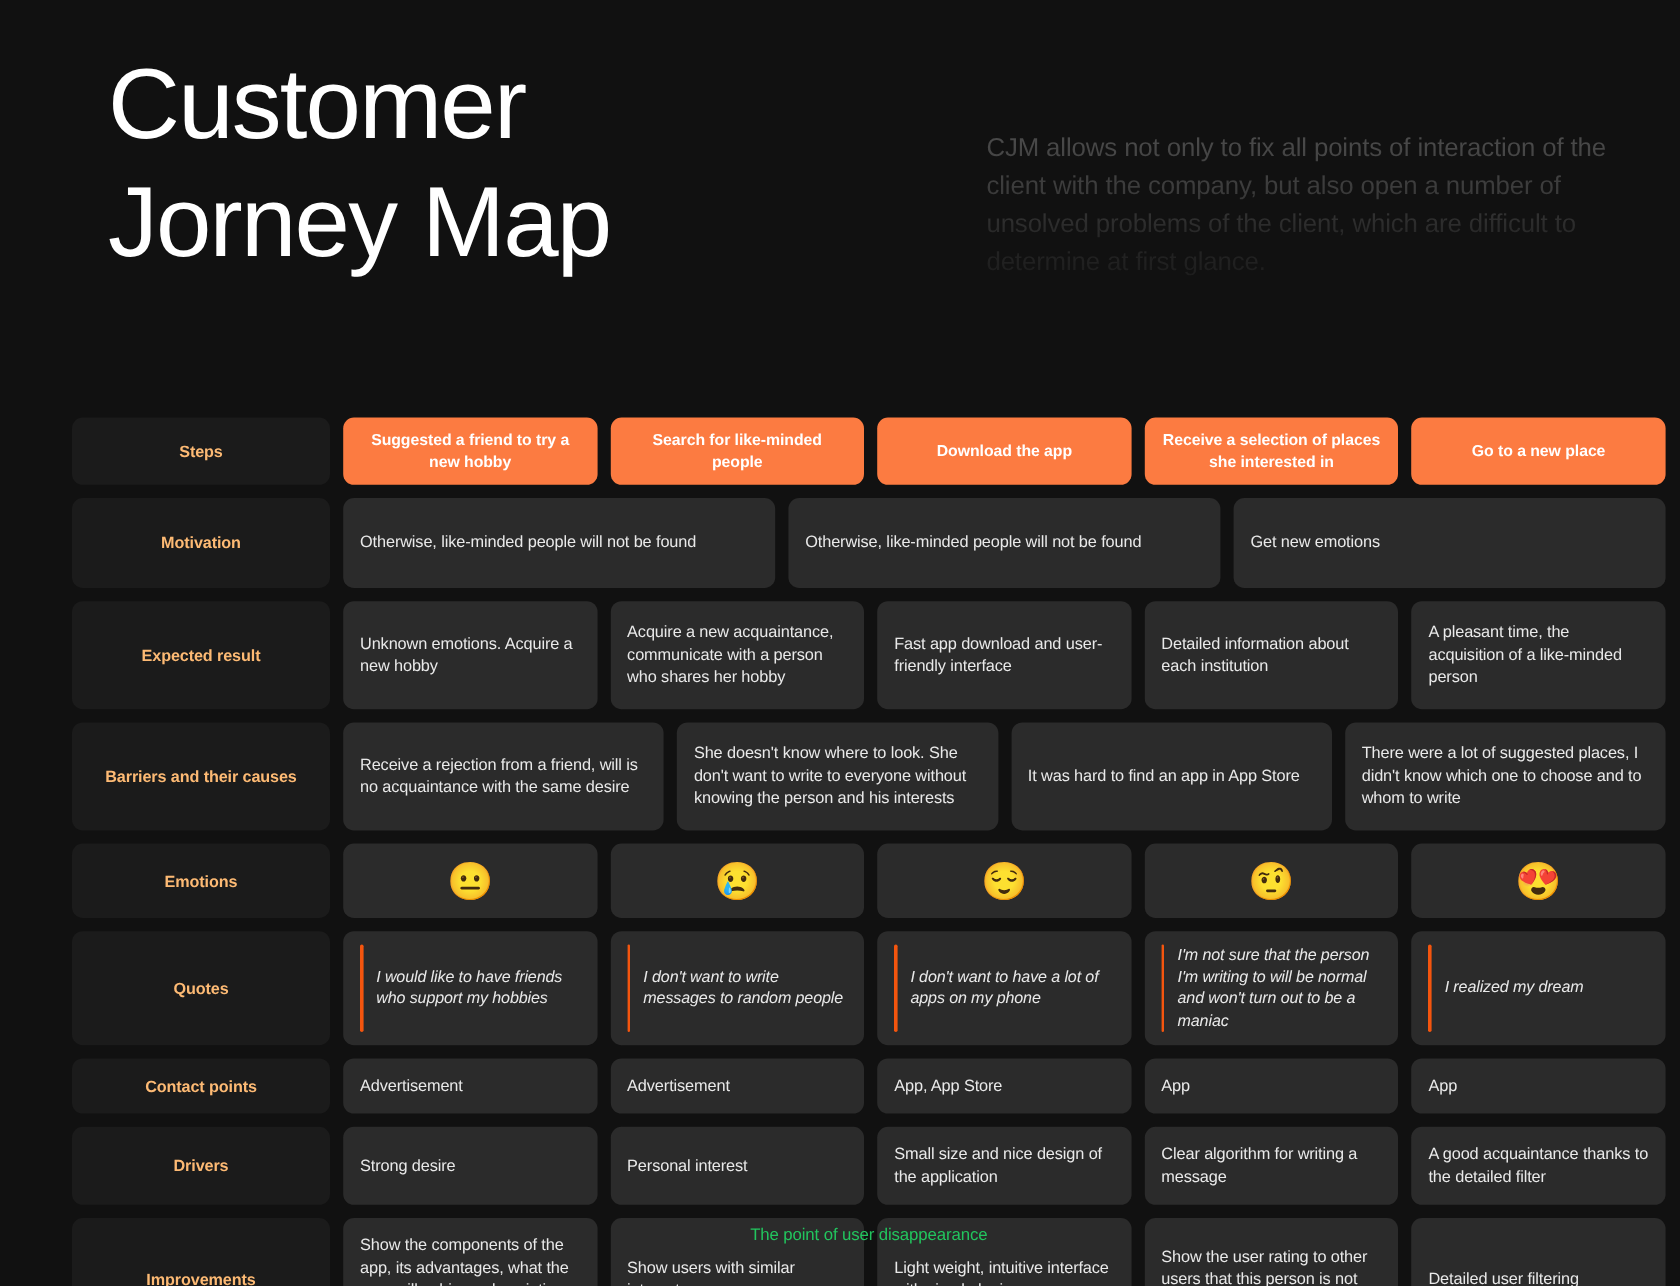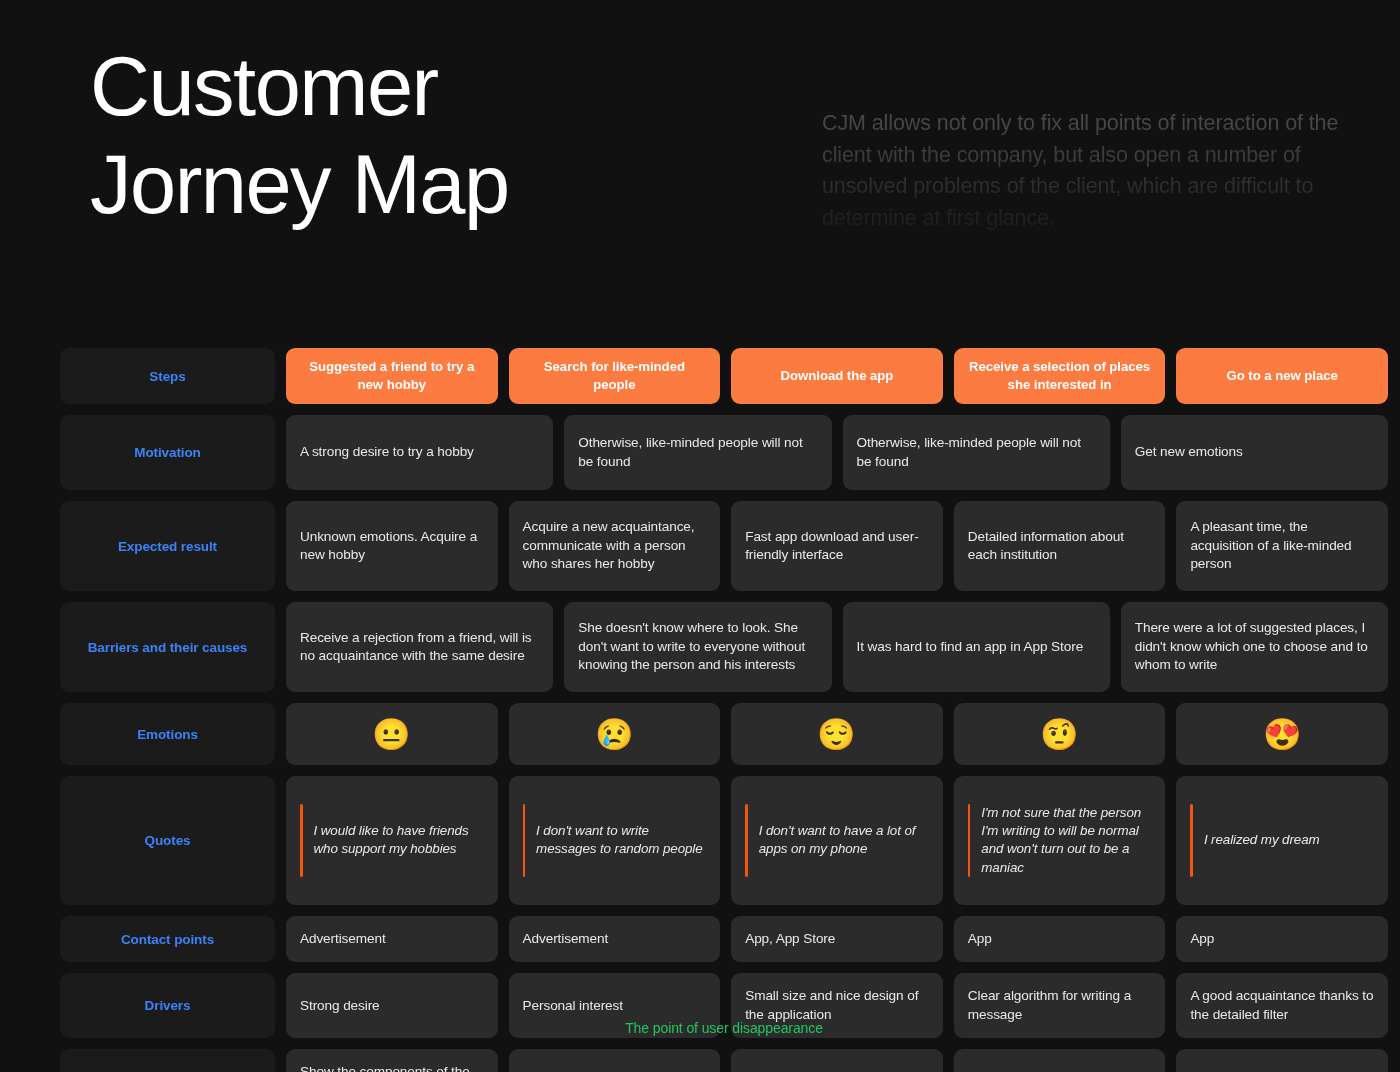--- a/index.html
+++ b/index.html
@@ -71,21 +71,21 @@
 
   .label-cell {
     flex: 0 0 215px;
     background: #1b1b1b;
     border-radius: 9px;
     display: flex;
     align-items: center;
     justify-content: center;
     text-align: center;
     padding: 8px 10px;
-    color: #3b82f6;
+    color: #fdba74;
     font-size: 13.5px;
     font-weight: 700;
     letter-spacing: -0.1px;
   }
 
   .cell {
     flex: 1 1 0;
     background: #2b2b2b;
     border-radius: 9px;
     padding: 14px 14px;
@@ -136,21 +136,21 @@
     justify-content: center;
     padding: 6px;
   }
   .emoji {
     font-size: 31px;
     line-height: 1;
   }
 
   
   .row-quotes .cell {
-    padding: 28px 14px;
+    padding: 11px 14px;
     align-items: stretch;
   }
   .quote {
     display: flex;
     align-items: center;
     gap: 11px;
     width: 100%;
   }
   .quote-bar {
     flex: 0 0 2.5px;
@@ -196,21 +196,20 @@
       <div class="label-cell">Steps</div>
       <div class="step-cell">Suggested a friend to try a new hobby</div>
       <div class="step-cell">Search for like-minded people</div>
       <div class="step-cell">Download the app</div>
       <div class="step-cell">Receive a selection of places she interested in</div>
       <div class="step-cell">Go to a new place</div>
     </div>
 
     <div class="row row-motivation">
       <div class="label-cell">Motivation</div>
-      <div class="cell">A strong desire to try a hobby</div>
       <div class="cell">Otherwise, like-minded people will not be found</div>
       <div class="cell">Otherwise, like-minded people will not be found</div>
       <div class="cell">Get new emotions</div>
     </div>
 
     <div class="row row-expected">
       <div class="label-cell">Expected result</div>
       <div class="cell">Unknown emotions. Acquire a new hobby</div>
       <div class="cell">Acquire a new acquaintance, communicate with a person who shares her hobby</div>
       <div class="cell">Fast app download and user-friendly interface</div>

